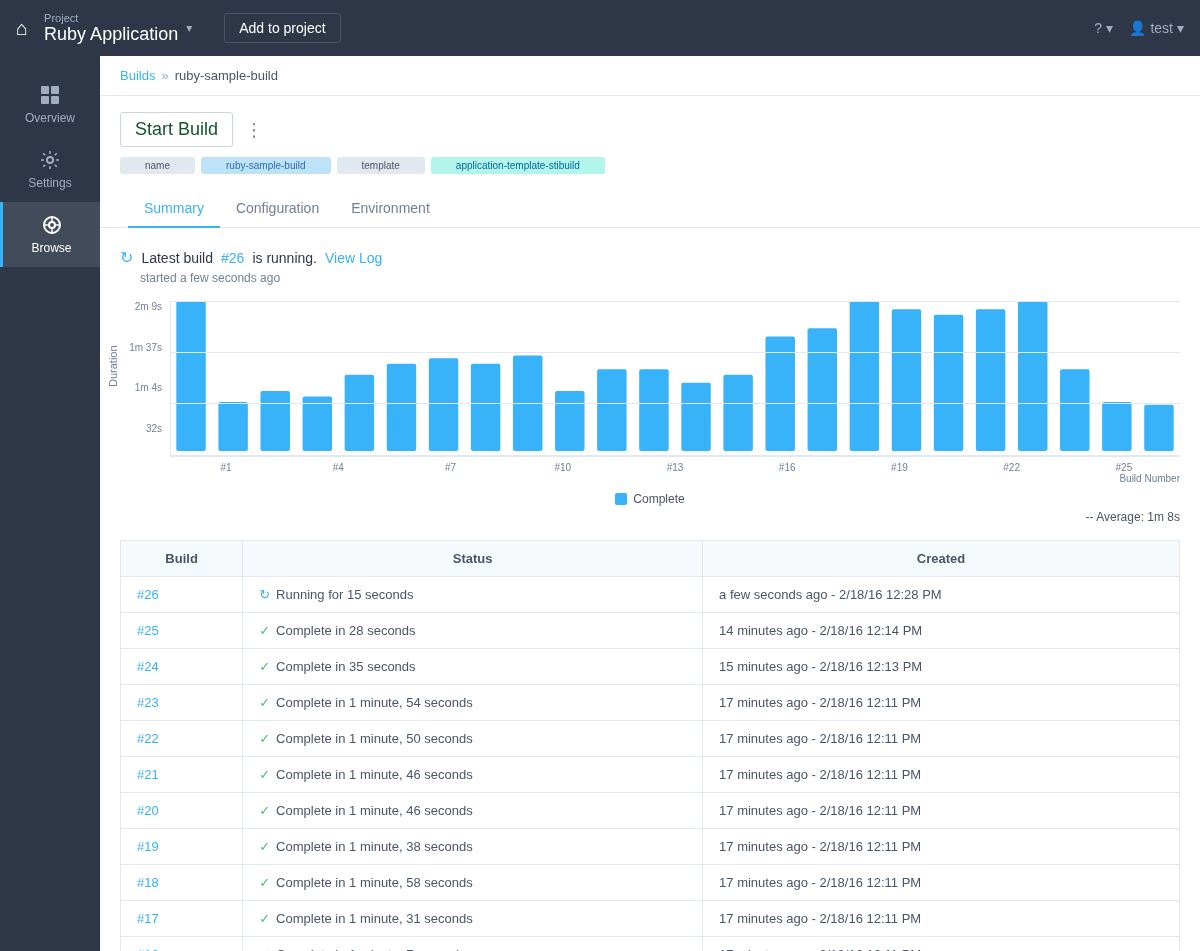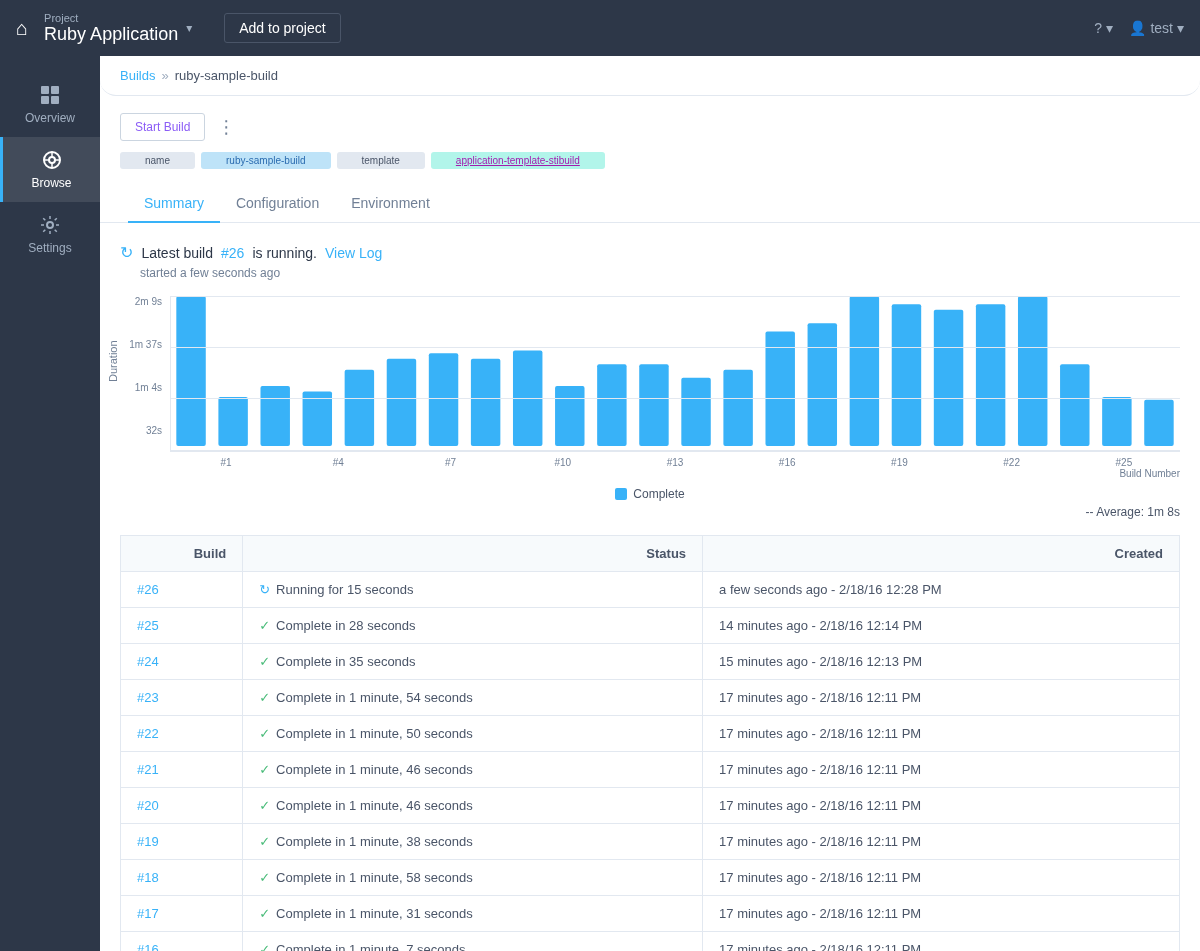--- a/index.html
+++ b/index.html
@@ -107,21 +107,20 @@
 
     
     .breadcrumb {
       padding: 12px 20px;
       font-size: 13px;
       color: #4a5568;
       display: flex;
       align-items: flex-start;
       gap: 6px;
       border-bottom: 1px solid #e2e8f0;
-      border-radius: 16px;
     }
     .breadcrumb a { color: #38b2f8; text-decoration: none; }
     .breadcrumb .sep { color: #a0aec0; }
 
     
     .build-header {
       padding: 16px 20px 0;
       display: flex;
       align-items: flex-start;
       justify-content: space-between;
@@ -143,35 +142,35 @@
       padding: 0 20px 16px;
     }
     .tag {
       padding: 3px 25px;
       border-radius: 3px;
       font-size: 10px;
     }
     .tag-label { background: #e2e8f0; color: #4a5568; }
     .tag-value-blue { background: #bee3f8; color: #2b6cb0; }
     .tag-value-gray { background: #e2e8f0; color: #4a5568; }
-    .tag-value-teal { background: #b2f5ea; color: #a21caf; text-decoration: underline; }
+    .tag-value-teal { background: #b2f5ea; color: #0369a1; }
 
     .build-actions {
       display: flex;
       align-items: center;
       gap: 8px;
     }
     .start-build-btn {
       padding: 6px 14px;
       border: 1px solid #cbd5e0;
       background: white;
       border-radius: 3px;
       cursor: pointer;
-      font-size: 12px;
-      color: #8b5cf6;
+      font-size: 18px;
+      color: #14532d;
     }
     .more-btn {
       font-size: 18px;
       cursor: pointer;
       color: #718096;
       padding: 4px;
     }
 
     
     .tabs {
@@ -246,21 +245,21 @@
 
     
     .builds-table {
       width: 100%;
       border-collapse: collapse;
       font-size: 13px;
     }
     .builds-table th {
       background: #f7fafc;
       padding: 10px 16px;
-      text-align: right;
+      text-align: center;
       font-weight: 600;
       color: #4a5568;
       border: 1px solid #e2e8f0;
       font-size: 13px;
     }
     .builds-table td {
       padding: 10px 16px;
       border: 1px solid #e2e8f0;
       color: #4a5568;
       background: white;
@@ -302,42 +301,42 @@
       <span class="icon">
         <svg width="22" height="22" viewBox="0 0 22 22" fill="none">
           <rect x="2" y="2" width="8" height="8" rx="1" fill="#a0aec0"></rect>
           <rect x="12" y="2" width="8" height="8" rx="1" fill="#a0aec0"></rect>
           <rect x="2" y="12" width="8" height="8" rx="1" fill="#a0aec0"></rect>
           <rect x="12" y="12" width="8" height="8" rx="1" fill="#a0aec0"></rect>
         </svg>
       </span>
       <span>Overview</span>
     </div>
+    <div class="sidebar-item">
+      <span class="icon">
+        <svg width="22" height="22" viewBox="0 0 22 22" fill="none">
+          <circle cx="11" cy="11" r="3" stroke="#a0aec0" stroke-width="2" fill="none"></circle>
+          <path d="M11 2v3M11 17v3M2 11h3M17 11h3M4.2 4.2l2.1 2.1M15.7 15.7l2.1 2.1M4.2 17.8l2.1-2.1M15.7 6.3l2.1-2.1" stroke="#a0aec0" stroke-width="1.5"></path>
+        </svg>
+      </span>
+      <span>Settings</span>
+    </div>
     <div class="sidebar-item active">
       <span class="icon">
         <svg width="22" height="22" viewBox="0 0 22 22" fill="none">
           <circle cx="11" cy="11" r="8" stroke="white" stroke-width="2" fill="none"></circle>
           <circle cx="11" cy="11" r="3" stroke="white" stroke-width="2" fill="none"></circle>
           <line x1="11" y1="3" x2="11" y2="8" stroke="white" stroke-width="1.5"></line>
           <line x1="11" y1="14" x2="11" y2="19" stroke="white" stroke-width="1.5"></line>
           <line x1="3" y1="11" x2="8" y2="11" stroke="white" stroke-width="1.5"></line>
           <line x1="14" y1="11" x2="19" y2="11" stroke="white" stroke-width="1.5"></line>
         </svg>
       </span>
       <span style="color:white;">Browse</span>
     </div>
-    <div class="sidebar-item">
-      <span class="icon">
-        <svg width="22" height="22" viewBox="0 0 22 22" fill="none">
-          <circle cx="11" cy="11" r="3" stroke="#a0aec0" stroke-width="2" fill="none"></circle>
-          <path d="M11 2v3M11 17v3M2 11h3M17 11h3M4.2 4.2l2.1 2.1M15.7 15.7l2.1 2.1M4.2 17.8l2.1-2.1M15.7 6.3l2.1-2.1" stroke="#a0aec0" stroke-width="1.5"></path>
-        </svg>
-      </span>
-      <span>Settings</span>
-    </div>
   </aside>
 
   <main class="content">
 
     <div class="breadcrumb">
       <a>Builds</a>
       <span class="sep">»</span>
       <span>ruby-sample-build</span>
     </div>
 
@@ -368,21 +367,21 @@
         <span>Latest build</span>
         <a class="build-num">#26</a>
         <span>is running.</span>
         <a class="view-log">View Log</a>
       </div>
       <div class="started-text">started a few seconds ago</div>
 
       <div style="position:relative; margin-bottom: 4px;">
         <div style="display:flex;">
           <div style="width:50px; position:relative;">
-            <div style="position:absolute; left:-2px; top:0; bottom:19px; display:flex; flex-direction:column; justify-content:space-between; align-items:flex-end; padding-right:6px; width:50px;">
+            <div style="position:absolute; left:-2px; top:0; bottom:26px; display:flex; flex-direction:column; justify-content:space-between; align-items:flex-end; padding-right:6px; width:50px;">
               <span class="y-label">2m 9s</span>
               <span class="y-label">1m 37s</span>
               <span class="y-label">1m 4s</span>
               <span class="y-label">32s</span>
             </div>
             <div style="position:absolute; top:50%; left:-28px; transform:rotate(-90deg) translateX(50%); font-size:11px; color:#718096; white-space:nowrap;">Duration</div>
           </div>
           <div style="flex:1; position:relative;">
             
             <div style="position:absolute;top:0;left:0;right:0;height:155px; pointer-events:none;">

